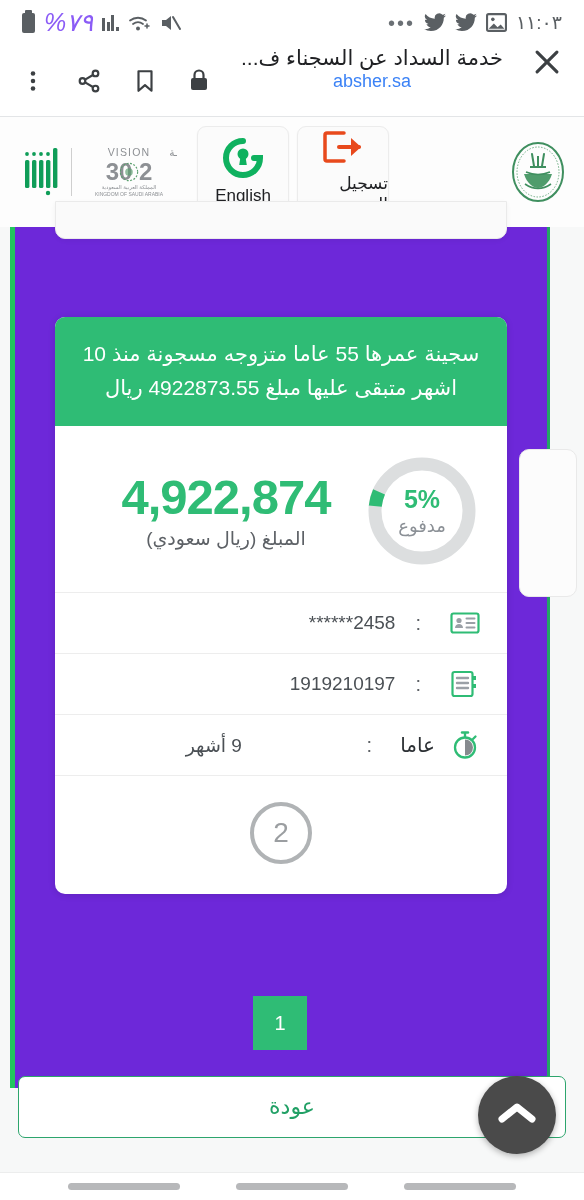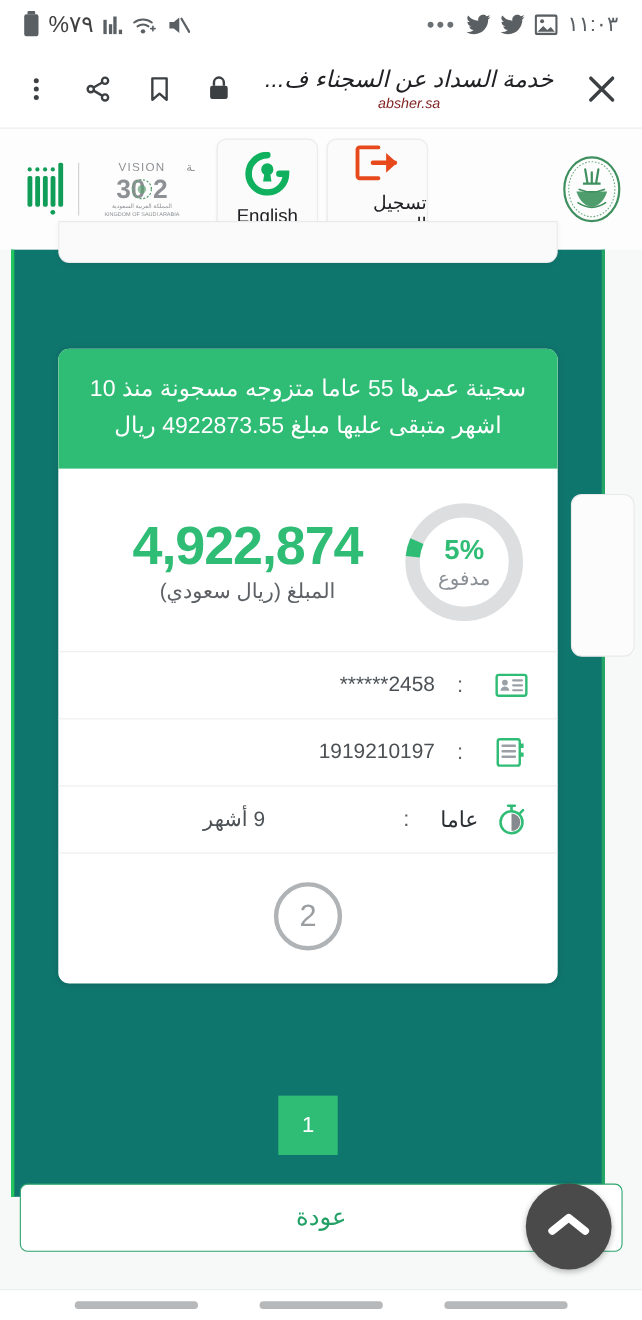--- a/index.html
+++ b/index.html
@@ -14,39 +14,39 @@
   
   .statusbar {
     height: 45px; display: flex; align-items: center;
     justify-content: space-between; padding: 0 22px;
     background: #ffffff; color: #5a5f63; direction: ltr;
   }
   .sb-left, .sb-right { display: flex; align-items: center; gap: 9px; }
   .sb-batt { width: 13px; height: 20px; position: relative; }
   .sb-batt i { position:absolute; left:3px; top:-3px; width:7px; height:3px; background:#5a5f63; border-radius:1px 1px 0 0; display:block;}
   .sb-batt b { position:absolute; inset:0; background:#5a5f63; border-radius:2px; display:block;}
-  .sb-pct { font-size: 21px; letter-spacing: -.5px; color:#404040; }
+  .sb-pct { font-size: 25px; letter-spacing: -.5px; color:#8b5cf6;font-style:italic; }
   .sb-time { font-size: 19px; color:#5a5f63; }
   .sb-bars { display:flex; align-items:flex-end; gap:1.5px; height:16px;}
   .sb-bars s { width:3px; background:#5a5f63; display:block; }
   .sb-bars s:nth-child(1){height:13px;} .sb-bars s:nth-child(2){height:9px;}
   .sb-bars s:nth-child(3){height:16px;} .sb-bars s:nth-child(4){height:4px;}
   .ico { display:inline-flex; align-items:center; justify-content:center; }
   .sb-dots { letter-spacing:2px; font-size:20px; line-height:10px; color:#6b7075; }
 
   
   .browser-bar {
-    height: 71px; display:flex; align-items:center; direction: ltr;
-    padding: 0 20px; background:#fff; gap: 0; font-style: italic;
+    height: 71px; display:flex; direction: ltr;
+    padding: 0 20px; background:#fff; gap: 0;
   }
   .bb-icons { display:flex; align-items:center; gap:30px; }
   .bb-icon { width:26px; height:26px; cursor:pointer; }
   .bb-titlewrap { flex:1; text-align:center; direction:rtl; padding:0 8px; }
   .bb-title { font-size:21px; color:#202124; line-height:1.25; white-space:nowrap; overflow:hidden; text-overflow:ellipsis;}
-  .bb-url { font-size:13px; color:#7f1d1d; direction:ltr; }
+  .bb-url { font-size:18px; color:#3b82f6; direction:ltr; }
   .bb-close { width:34px; height:34px; flex:0 0 34px; cursor:pointer;}
 
   .divider { height:1px; background:#e3e5e7; }
 
   
   .site-header {
     height: 110px; background:#fdfdfd; display:flex; align-items:center;
     padding: 0 14px 0 18px; position:relative;
   }
   .moi-logo { width:64px; height:64px; flex:0 0 64px; }
@@ -64,21 +64,21 @@
   .vsep { width:1px; height:48px; background:#cfcfcf; }
   .absher-svg { width:44px; height:60px; }
 
   
   .page {
     position:absolute; top:227px; left:0; right:0; bottom:0;
     background:#f7f8f8;
   }
   .content-shell {
     position:absolute; top:0; left:10px; right:34px; bottom:112px;
-    background:#0f766e; border-left:3px solid #22c55e;
+    background:#6d28d9; border-left:5px solid #22c55e;
     border-right: 3px solid #23a566;
   }
   .peek-card {
     position:absolute; top:222px; right:-30px; width:58px; height:148px;
     background:#fcfcfc; border:1px solid #e9e9e9; border-radius:10px;
   }
 
   
   .card-above {
     position:absolute; top:-26px; left:40px; right:40px; height:38px;

